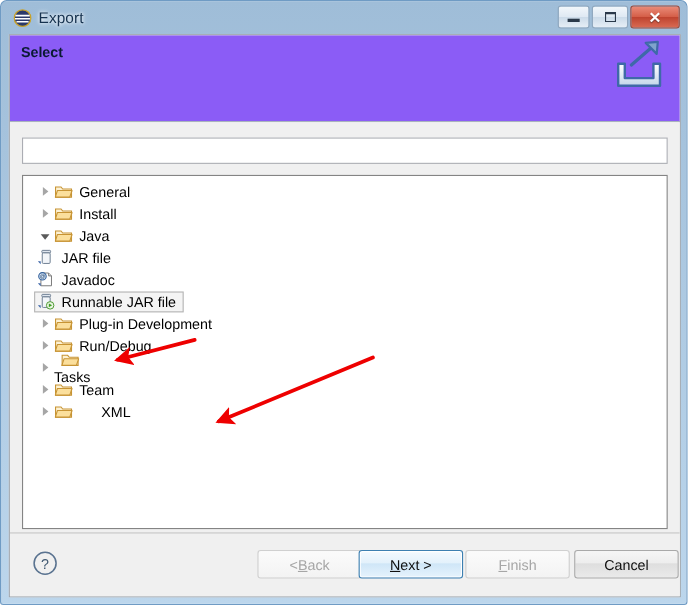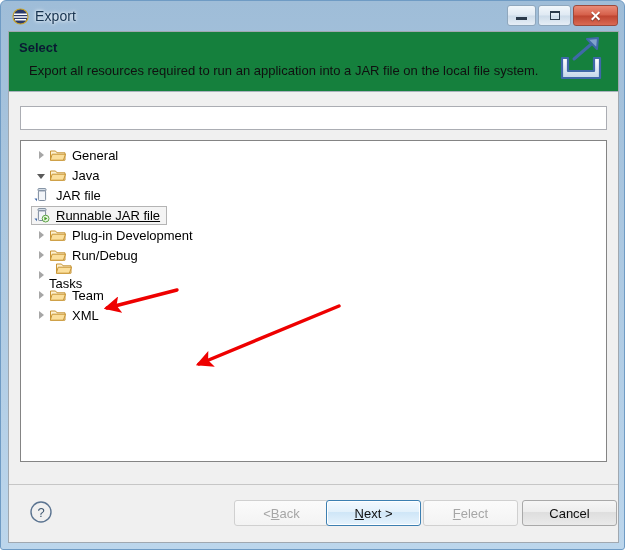--- a/index.html
+++ b/index.html
@@ -77,22 +77,22 @@
     width: 611px;
     height: 512px;
     background: #f0f0f0;
     border: 1px solid #a0a8b0;
     overflow: hidden;
   }
 
   
   #header {
     position: relative;
-    height: 60px;
-    background: #15803d;
+    height: 79px;
+    background: #8b5cf6;
     border-bottom: 1px solid #a9b3bd;
     padding: 8px 0 0 10px;
   }
   #header-title {
     font-size: 13px;
     font-weight: bold;
     color: #0a1a33;
     margin-bottom: 8px;
   }
   #header-desc {
@@ -177,21 +177,20 @@
   .row-label { padding-right: 2px; }
 
   .tree-row.selected .selbox {
     display: inline-flex;
     align-items: center;
     background: #f4f4f4;
     border: 1px solid #b4b4b4;
     padding: 0 4px 0 1px;
     height: 19px;
     margin-left: -2px;
-    text-decoration: underline;
   }
 
   
   #buttonbar {
     position: absolute;
     left: 0; bottom: 0;
     width: 609px;
     height: 58px;
     background: #f0f0f0;
     border-top: 1px solid #c6c6c6;
@@ -260,21 +259,20 @@
       <div class="win-btn close">
         <span class="glyph-close">✕</span>
       </div>
     </div>
   </div>
 
   <div id="client">
 
     <div id="header">
       <div id="header-title">Select</div>
-      <div id="header-desc">Export all resources required to run an application into a JAR file on the local file system.</div>
       <span id="header-icon">
         <svg width="58" height="56" viewBox="0 0 58 56">
           <defs>
             <linearGradient id="trayg" x1="0" y1="0" x2="0" y2="1">
               <stop offset="0" stop-color="#ffffff"></stop>
                 <stop offset="1" stop-color="#c3d6ea"></stop>
             </linearGradient>
           </defs>
           <path d="M10 24 v20 h38 v-20 h-6 v13 H16 V24 z" fill="url(#trayg)" stroke="#3f69a8" stroke-width="2.2" stroke-linejoin="round"></path>
           <path d="M22 25 L44 6" stroke="#3f69a8" stroke-width="3" fill="none" stroke-linecap="round"></path>
@@ -297,38 +295,62 @@
             <span class="" style="display: inline-flex; align-items: center;">
               <span class="row-icon"><svg width="18" height="16" viewBox="0 0 18 16">
                   <path d="M1.5 4 h5 l1.5 1.8 h8 v7.4 h-14.5 z" fill="#fdf1d2" stroke="#c79434" stroke-width="1"></path>
                   <path d="M3.2 7.2 h13.3 l-2.1 6 h-13.1 z" fill="#fbdf9c" stroke="#c79434" stroke-width="1" stroke-linejoin="round"></path>
                 </svg></span>
               <span class="row-label">General</span>
             </span>
           </div>
           <div class="tree-row">
             <span class="twisty">
+              <span class="tw-collapsed"></span>
+            </span>
+            <span class="" style="display: inline-flex; align-items: center;">
+              <span class="row-icon"><svg width="18" height="16" viewBox="0 0 18 16">
+                  <path d="M1.5 4 h5 l1.5 1.8 h8 v7.4 h-14.5 z" fill="#fdf1d2" stroke="#c79434" stroke-width="1"></path>
+                  <path d="M3.2 7.2 h13.3 l-2.1 6 h-13.1 z" fill="#fbdf9c" stroke="#c79434" stroke-width="1" stroke-linejoin="round"></path>
+                </svg></span>
+              <span class="row-label">Install</span>
+            </span>
+          </div>
+          <div class="tree-row">
+            <span class="twisty">
               <span class="tw-expanded"></span>
             </span>
             <span class="" style="display: inline-flex; align-items: center;">
               <span class="row-icon"><svg width="18" height="16" viewBox="0 0 18 16">
                   <path d="M1.5 4 h5 l1.5 1.8 h8 v7.4 h-14.5 z" fill="#fdf1d2" stroke="#c79434" stroke-width="1"></path>
                   <path d="M3.2 7.2 h13.3 l-2.1 6 h-13.1 z" fill="#fbdf9c" stroke="#c79434" stroke-width="1" stroke-linejoin="round"></path>
                 </svg></span>
               <span class="row-label">Java</span>
             </span>
           </div>
           <div class="tree-row child">
             <span class="" style="display: inline-flex; align-items: center;">
               <span class="row-icon"><svg width="18" height="16" viewBox="0 0 18 16">
                   <rect x="5" y="1.6" width="8" height="2.3" rx=".8" fill="#dfe6ef" stroke="#6f7f93" stroke-width=".9"></rect>
                   <rect x="5.4" y="3.9" width="7.2" height="9.6" rx="1" fill="#f2f5f9" stroke="#6f7f93" stroke-width=".9"></rect>
                   <path d="M1.4 11.6 l2.6 0 l0 2.6 z" fill="#3f67a8"></path>
                 </svg></span>
               <span class="row-label">JAR file</span>
+            </span>
+          </div>
+          <div class="tree-row child">
+            <span class="" style="display: inline-flex; align-items: center;">
+              <span class="row-icon"><svg width="18" height="16" viewBox="0 0 18 16">
+                  <path d="M4.2 2.2 h7 l2.6 2.6 v9 h-9.6 z" fill="#ffffff" stroke="#7a7a7a" stroke-width=".9"></path>
+                  <path d="M11.2 2.2 v2.6 h2.6" fill="#dedede" stroke="#7a7a7a" stroke-width=".9"></path>
+                  <circle cx="5.6" cy="5.2" r="3.4" fill="#cfe0f2" stroke="#37639c" stroke-width="1"></circle>
+                  <text x="5.6" y="7.1" text-anchor="middle" font-family="Liberation Sans, sans-serif" font-size="5" fill="#16355e">@</text>
+                  <path d="M1.4 11.6 l2.6 0 l0 2.6 z" fill="#3f67a8"></path>
+                </svg></span>
+              <span class="row-label">Javadoc</span>
             </span>
           </div>
           <div class="tree-row child selected">
             <span class="selbox">
               <span class="row-icon"><svg width="18" height="16" viewBox="0 0 18 16">
                   <rect x="5" y="1.6" width="8" height="2.3" rx=".8" fill="#dfe6ef" stroke="#6f7f93" stroke-width=".9"></rect>
                   <rect x="5.4" y="3.9" width="7.2" height="9.6" rx="1" fill="#f2f5f9" stroke="#6f7f93" stroke-width=".9"></rect>
                   <path d="M1.4 11.6 l2.6 0 l0 2.6 z" fill="#3f67a8"></path>
                   <circle cx="12.6" cy="11.6" r="3.4" fill="#e9f6e2" stroke="#4e9b34" stroke-width=".9"></circle>
                   <path d="M11.4 9.8 l3 1.8 l-3 1.8 z" fill="#3f9b23"></path>
@@ -381,21 +403,21 @@
                   <path d="M1.5 4 h5 l1.5 1.8 h8 v7.4 h-14.5 z" fill="#fdf1d2" stroke="#c79434" stroke-width="1"></path>
                   <path d="M3.2 7.2 h13.3 l-2.1 6 h-13.1 z" fill="#fbdf9c" stroke="#c79434" stroke-width="1" stroke-linejoin="round"></path>
                 </svg></span>
               <span class="row-label">Team</span>
             </span>
           </div>
           <div class="tree-row">
             <span class="twisty">
               <span class="tw-collapsed"></span>
             </span>
-            <span class="" style="display: inline-flex; align-items: center;">
+            <span class="" style="display: inline-flex; align-items: center; gap: 20px;">
               <span class="row-icon"><svg width="18" height="16" viewBox="0 0 18 16">
                   <path d="M1.5 4 h5 l1.5 1.8 h8 v7.4 h-14.5 z" fill="#fdf1d2" stroke="#c79434" stroke-width="1"></path>
                   <path d="M3.2 7.2 h13.3 l-2.1 6 h-13.1 z" fill="#fbdf9c" stroke="#c79434" stroke-width="1" stroke-linejoin="round"></path>
                 </svg></span>
               <span class="row-label">XML</span>
             </span>
           </div>
         </div>
 
       <svg id="annotations">
@@ -428,21 +450,21 @@
 
       <div class="dlg-btn default" id="btn-next">
         <span></span>
           <span class="mn">N</span>
           <span>ext &gt;</span>
       </div>
 
       <div class="dlg-btn disabled" id="btn-finish">
         <span></span>
           <span class="mn">F</span>
-          <span>elect</span>
+          <span>inish</span>
       </div>
 
       <div class="dlg-btn" id="btn-cancel">
         <span></span>
           <span class="mn"></span>
           <span>Cancel</span>
       </div>
     </div>
 
   </div>

